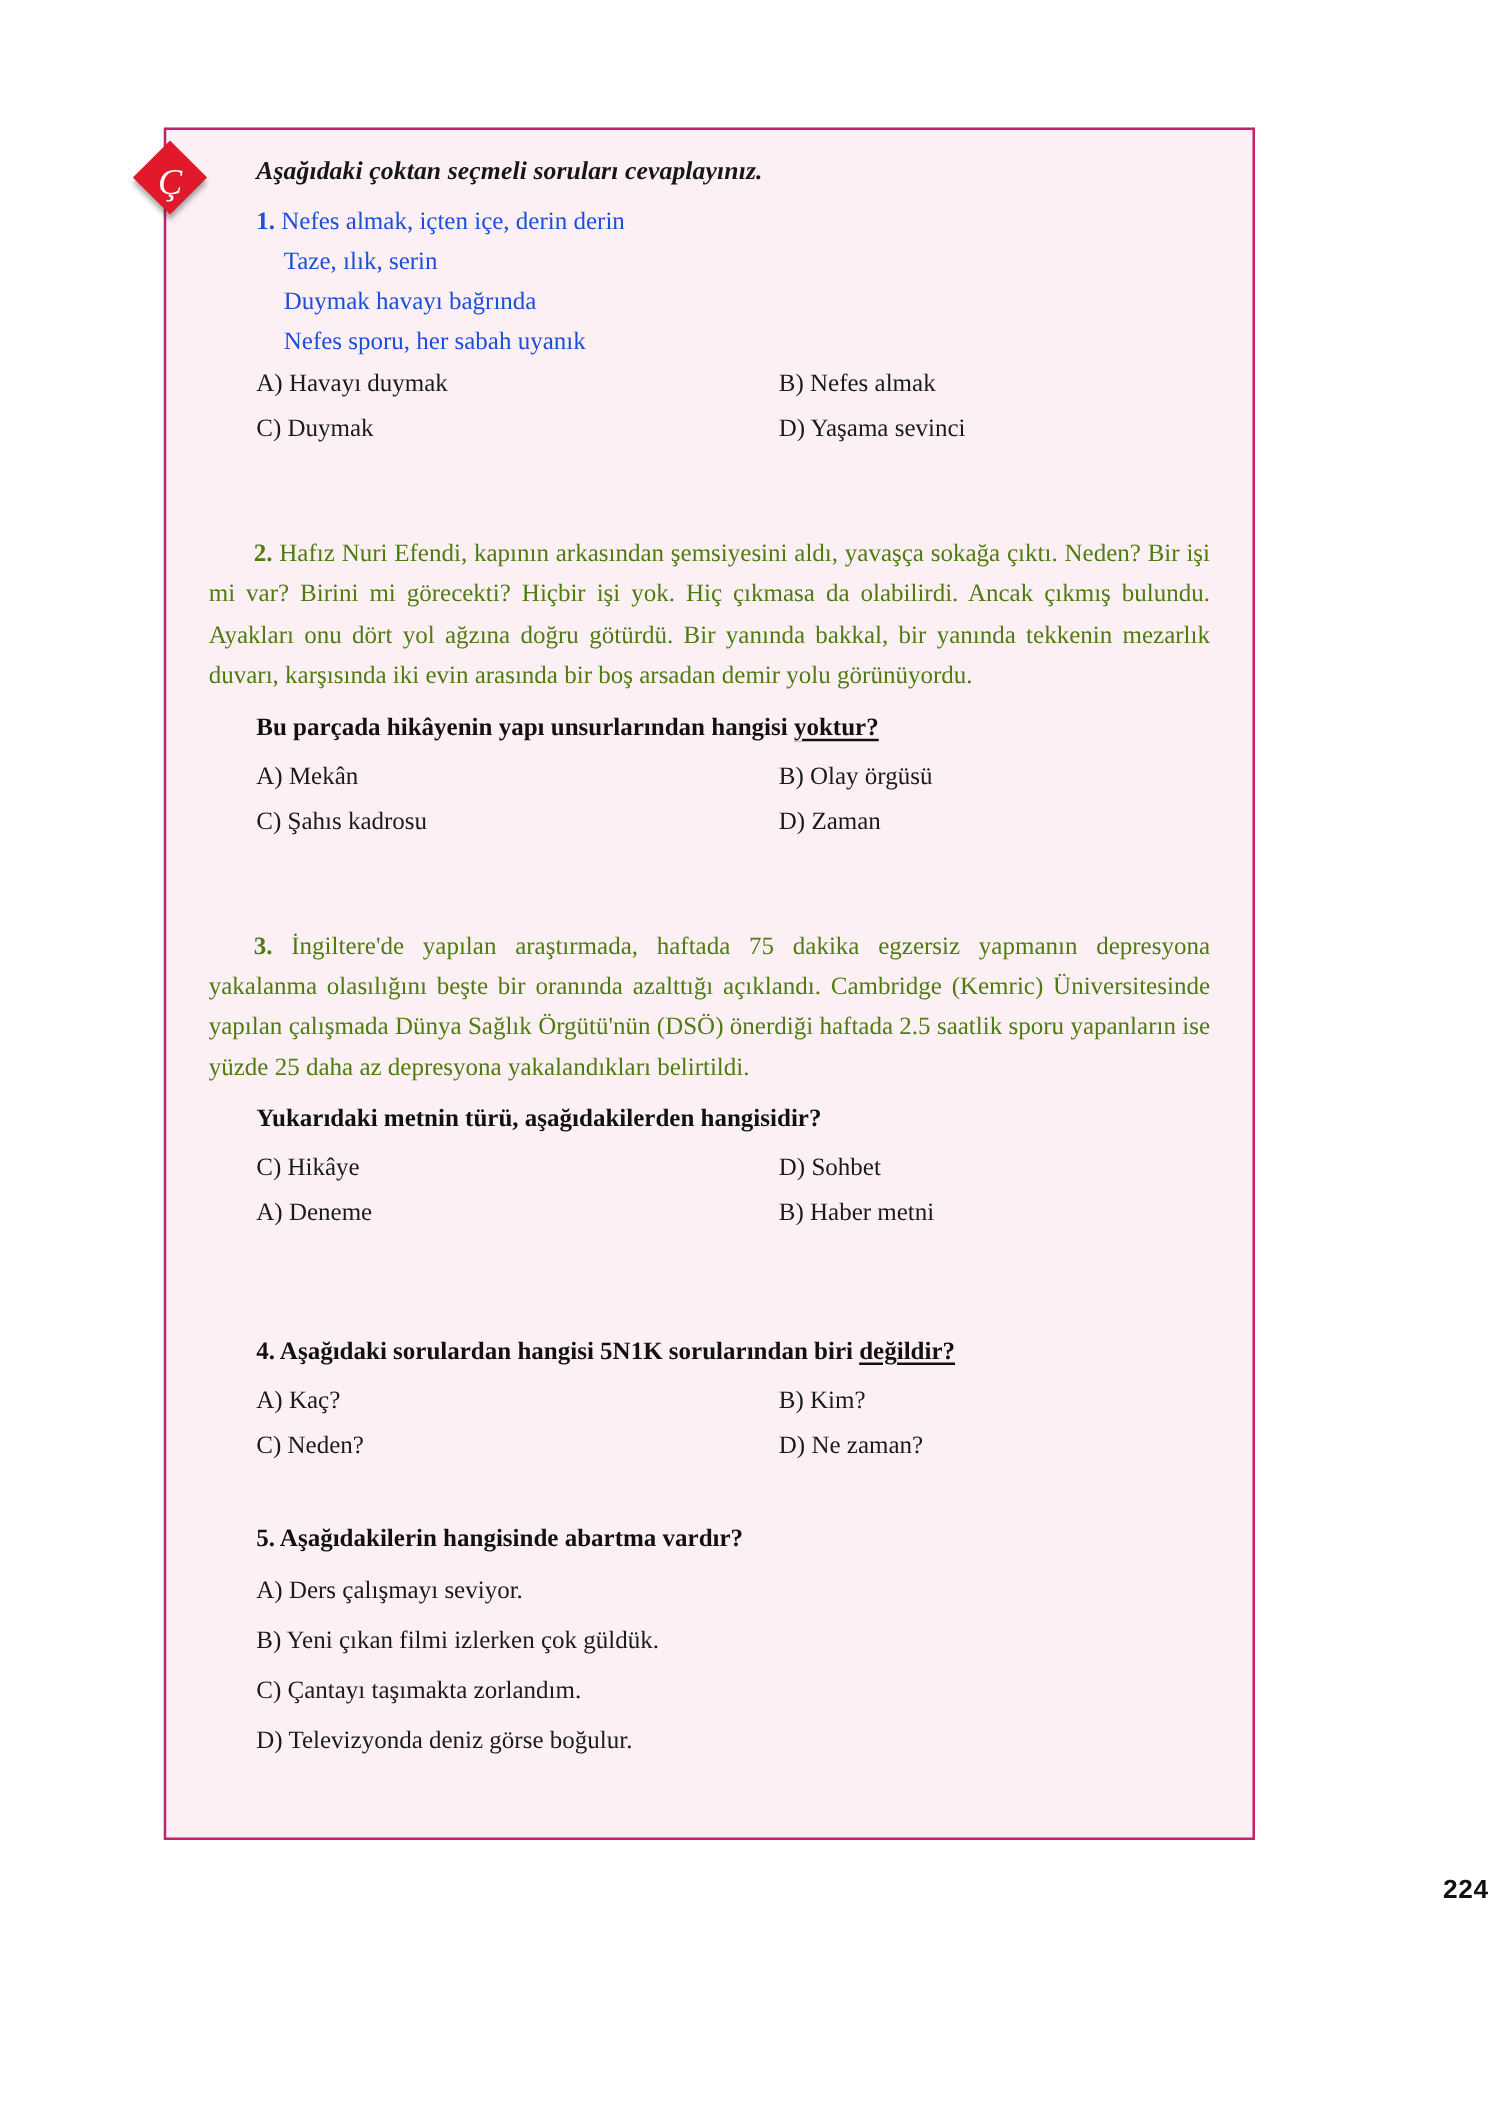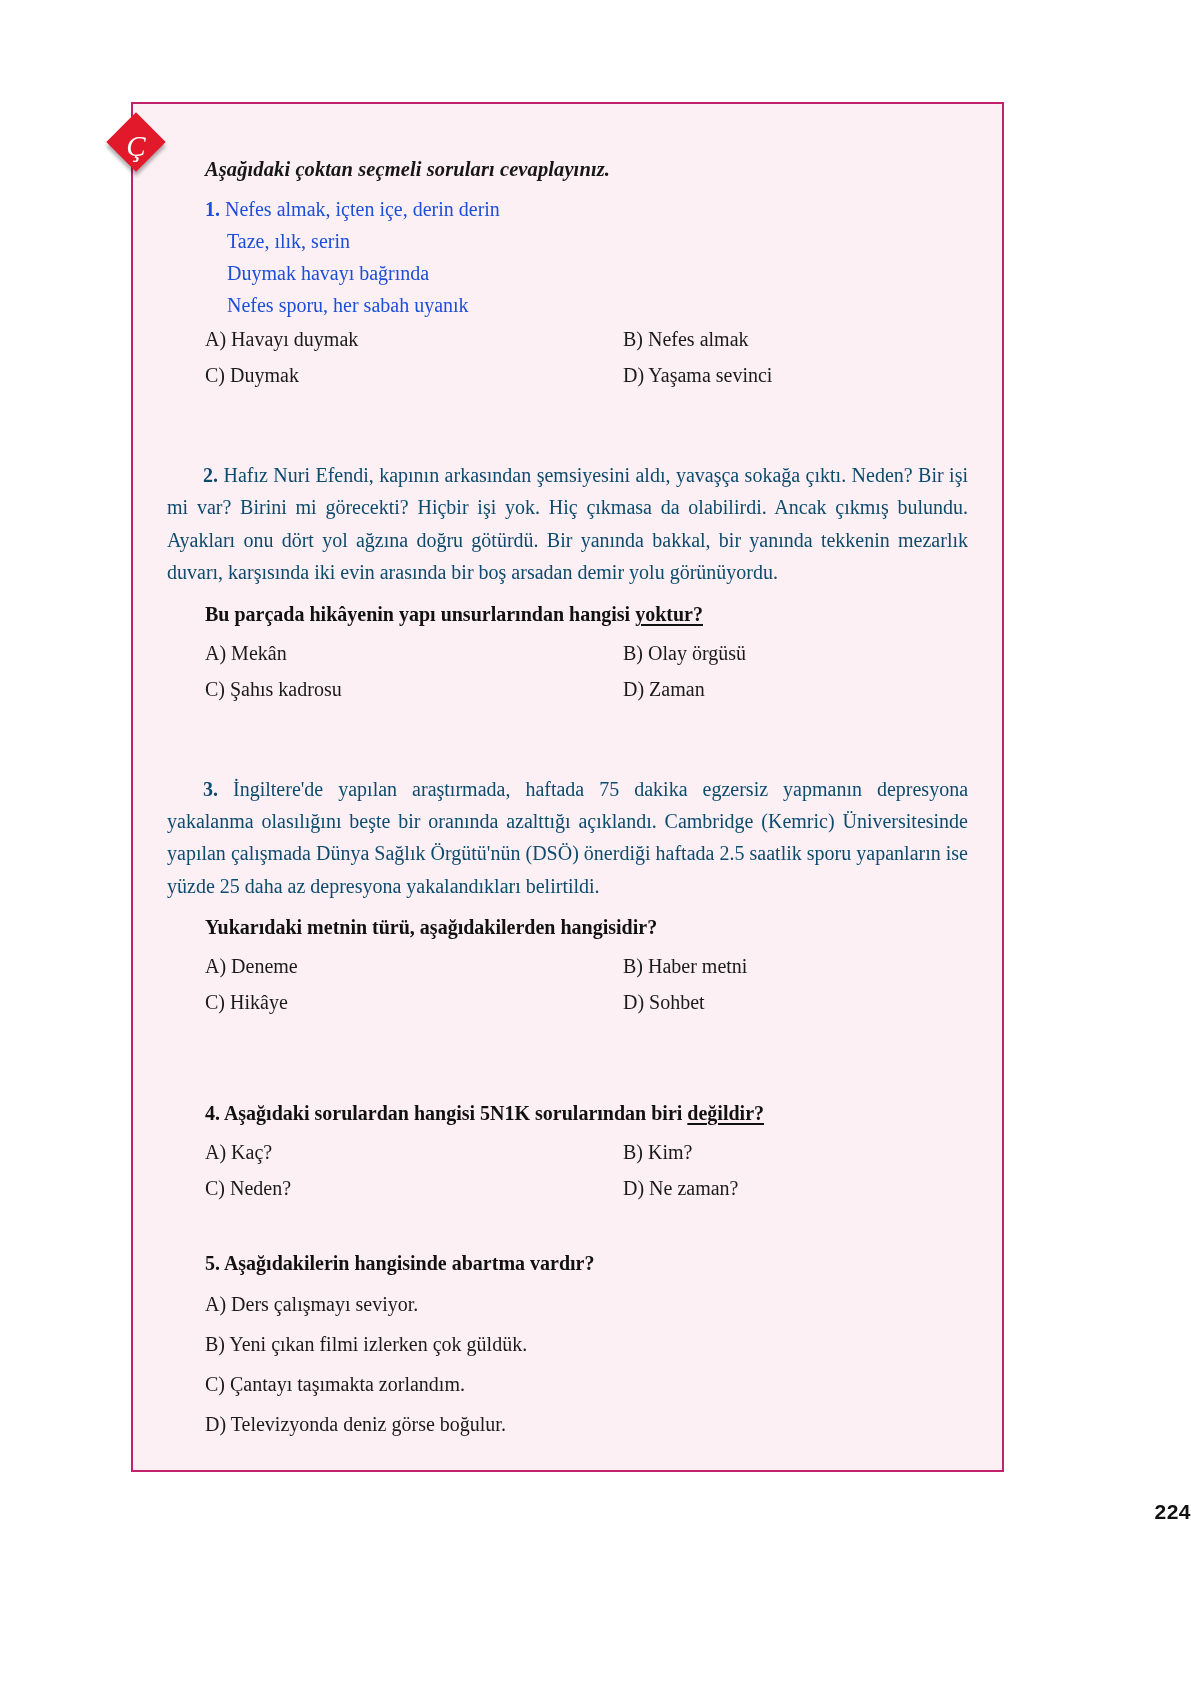--- a/index.html
+++ b/index.html
@@ -34,21 +34,20 @@
     background: #fdf0f4;
     border: 2px solid #c0236b;
     border-top-color: #c0236b;
   }
 
   .inner {
     position: absolute;
     left: 0; top: 0;
     width: 100%;
     padding: 22px 34px 10px 34px;
-    margin-top: 32px;
   }
 
   
   .badge-wrap {
     position: absolute;
     left: 107px;
     top: 113px;
     width: 62px;
     height: 62px;
     z-index: 5;
@@ -87,21 +86,21 @@
     font-size: 20.5px;
     color: #161616;
     margin: 0 0 12px 38px;
     letter-spacing: 0.1px;
   }
 
   .q-block { margin-bottom: 0; }
 
   .q-para {
     font-size: 20px;
-    color: #0c4a6e;
+    color: #4d7c0f;
     line-height: 1.62;
     text-align: justify;
     margin: 0;
     text-indent: 0;
   }
   .q-para .qnum {
     font-weight: bold;
     margin-left: 36px;
   }
 
@@ -212,26 +211,26 @@
 
       <div class="gap-lg"></div>
 
       <div class="q-block">
         <p class="q-para"><span class="qnum">3.</span> <span>İngiltere'de yapılan araştırmada, haftada 75 dakika egzersiz yapmanın depresyona yakalanma olasılığını beşte bir oranında azalttığı açıklandı. Cambridge (Kemric) Üniversitesinde yapılan çalışmada Dünya Sağlık Örgütü'nün (DSÖ) önerdiği haftada 2.5 saatlik sporu yapanların ise yüzde 25 daha az depresyona yakalandıkları belirtildi.</span></p>
 
         <div class="stem tight">Yukarıdaki metnin türü, aşağıdakilerden hangisidir?</div>
 
         <div class="options">
           <div class="opt-row">
+            <div class="opt col-a">C) Hikâye</div>
+            <div class="opt col-b">D) Sohbet</div>
+          </div>
+          <div class="opt-row">
             <div class="opt col-a">A) Deneme</div>
             <div class="opt col-b">B) Haber metni</div>
-          </div>
-          <div class="opt-row">
-            <div class="opt col-a">C) Hikâye</div>
-            <div class="opt col-b">D) Sohbet</div>
           </div>
         </div>
       </div>
 
       <div class="gap-lg"></div>
 
       <div class="q-block">
         <div class="stem"><span>4. Aşağıdaki sorulardan hangisi 5N1K sorularından biri </span><u>değildir?</u></div>
 
         <div class="options">

